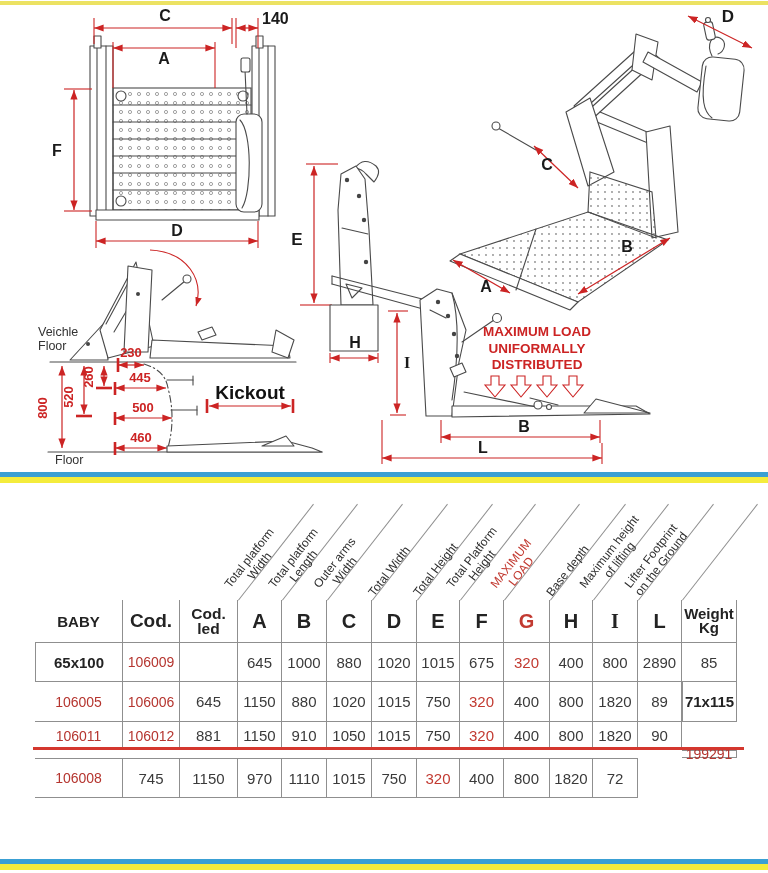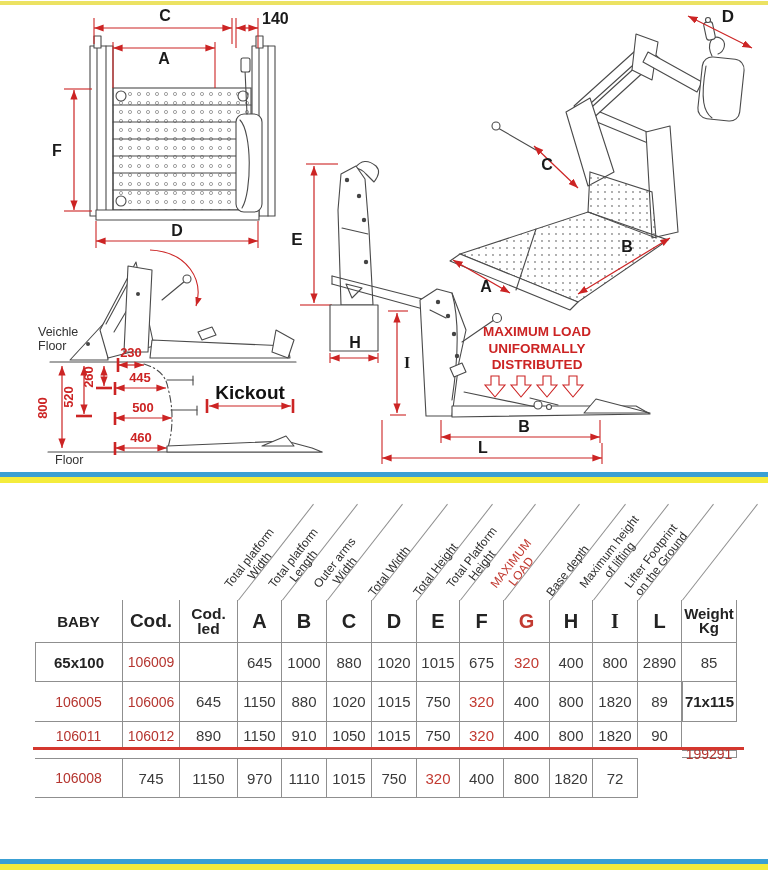--- a/index.html
+++ b/index.html
@@ -352,21 +352,21 @@
     <div class="c num">750</div>
     <div class="c num redtx">320</div>
     <div class="c num">400</div>
     <div class="c num">800</div>
     <div class="c num">1820</div>
     <div class="c num">89</div>
 
     <div class="c model cl">71x115</div>
     <div class="c cod">106011</div>
     <div class="c cod">106012</div>
-    <div class="c num">890</div>
+    <div class="c num">881</div>
     <div class="c num">1150</div>
     <div class="c num">910</div>
     <div class="c num">1050</div>
     <div class="c num">1015</div>
     <div class="c num">750</div>
     <div class="c num redtx">320</div>
     <div class="c num">400</div>
     <div class="c num">800</div>
     <div class="c num">1820</div>
     <div class="c num">90</div>

